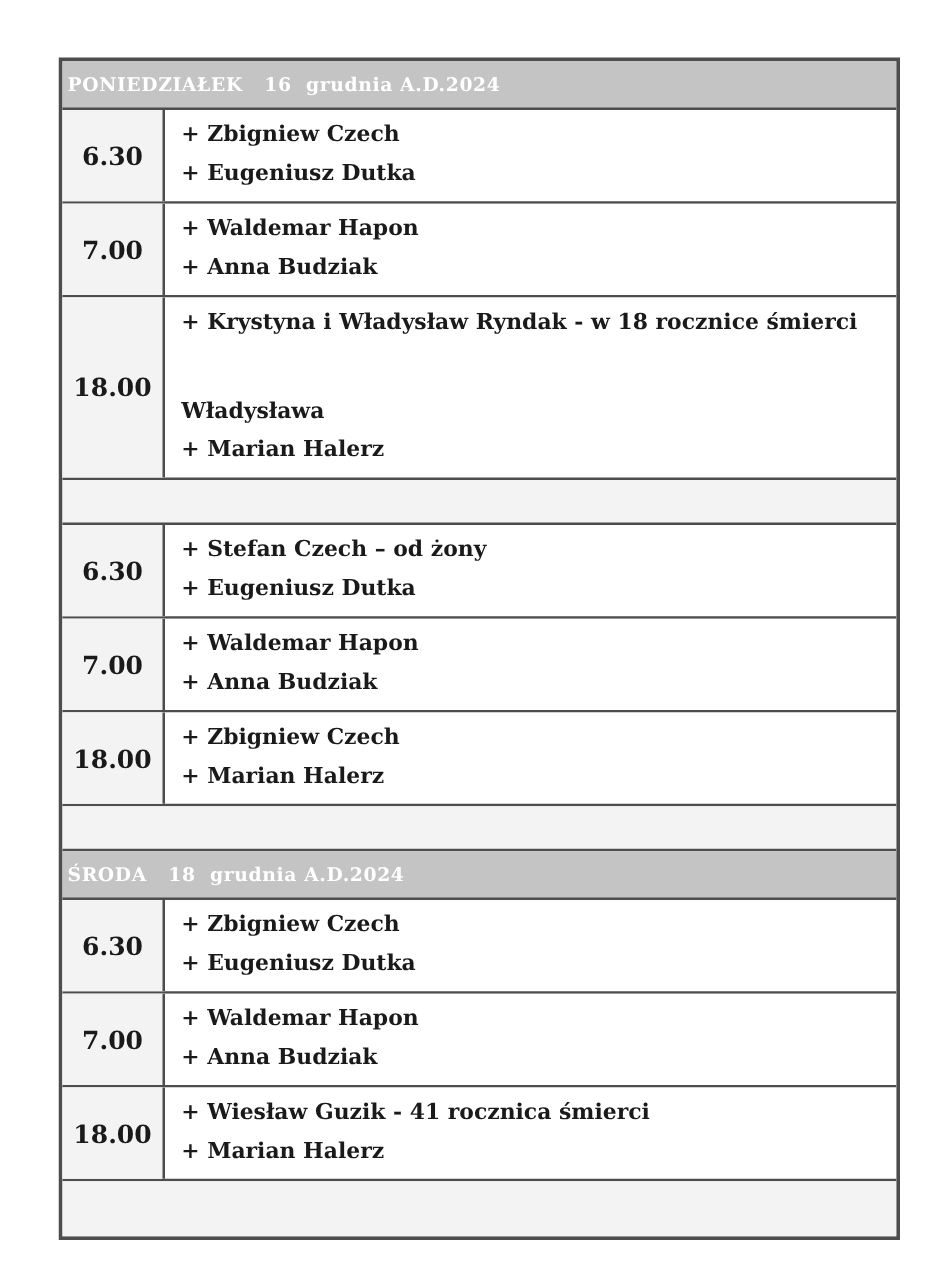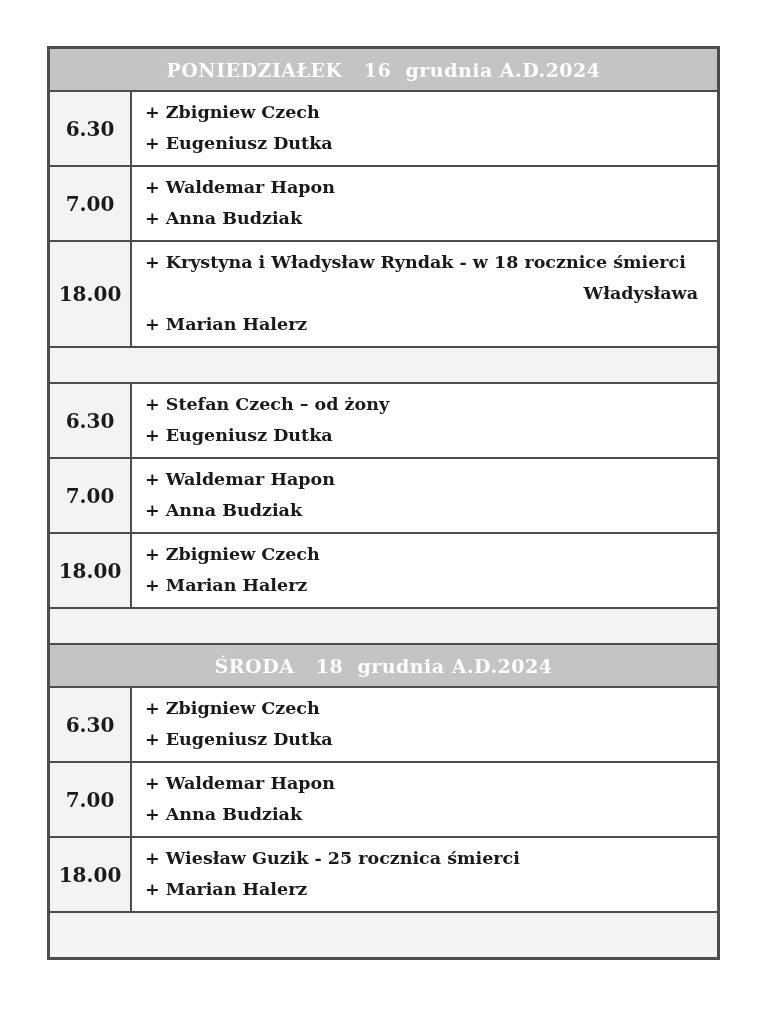--- a/index.html
+++ b/index.html
@@ -31,22 +31,22 @@
     left:47px;
     top:46px;
     width:673px;
     border:3px solid var(--border);
     background:var(--cell_bg);
   }
   .section-header{
     background:var(--header_bg);
     color:var(--header_text);
     border-bottom:2px solid var(--border);
-    text-align:center;
-    font-size:19px;
+    text-align:left;
+    font-size:15px;
     letter-spacing:0.5px;
     padding:10px 4px 9px 4px;
     white-space:pre-wrap;
   }
   .row{
     display:flex;
     align-items:stretch;
     border-bottom:2px solid var(--border);
     background:var(--cell_bg);
   }
@@ -63,22 +63,22 @@
     flex:1 1 auto;
     padding:5px 7px 6px 13px;
     font-size:17.5px;
   }
   .intention-line{
     line-height:31px;
     text-align:left;
     white-space:pre-wrap;
   }
   .intention-line.right{
-    text-align:right;
     padding-right:12px;
+    margin-top:40px;
   }
   .spacer{
     height:36px;
     background:var(--spacer_bg);
     border-bottom:2px solid var(--border);
   }
   .section:last-child .spacer{
     height:44px;
     border-bottom:none;
   }
@@ -172,21 +172,21 @@
     <div class="intentions-cell">
   <div class="intention-line">+ Waldemar Hapon</div>
 
   <div class="intention-line">+ Anna Budziak</div>
 </div>
   </div>
 
   <div class="row">
     <div class="time-cell">18.00</div>
     <div class="intentions-cell">
-  <div class="intention-line">+ Wiesław Guzik - 25 rocznica śmierci</div>
+  <div class="intention-line">+ Wiesław Guzik - 41 rocznica śmierci</div>
 
   <div class="intention-line">+ Marian Halerz</div>
 </div>
   </div>
 </div>
     <div class="spacer"></div>
   </div>
 </div>
 </div>
 

